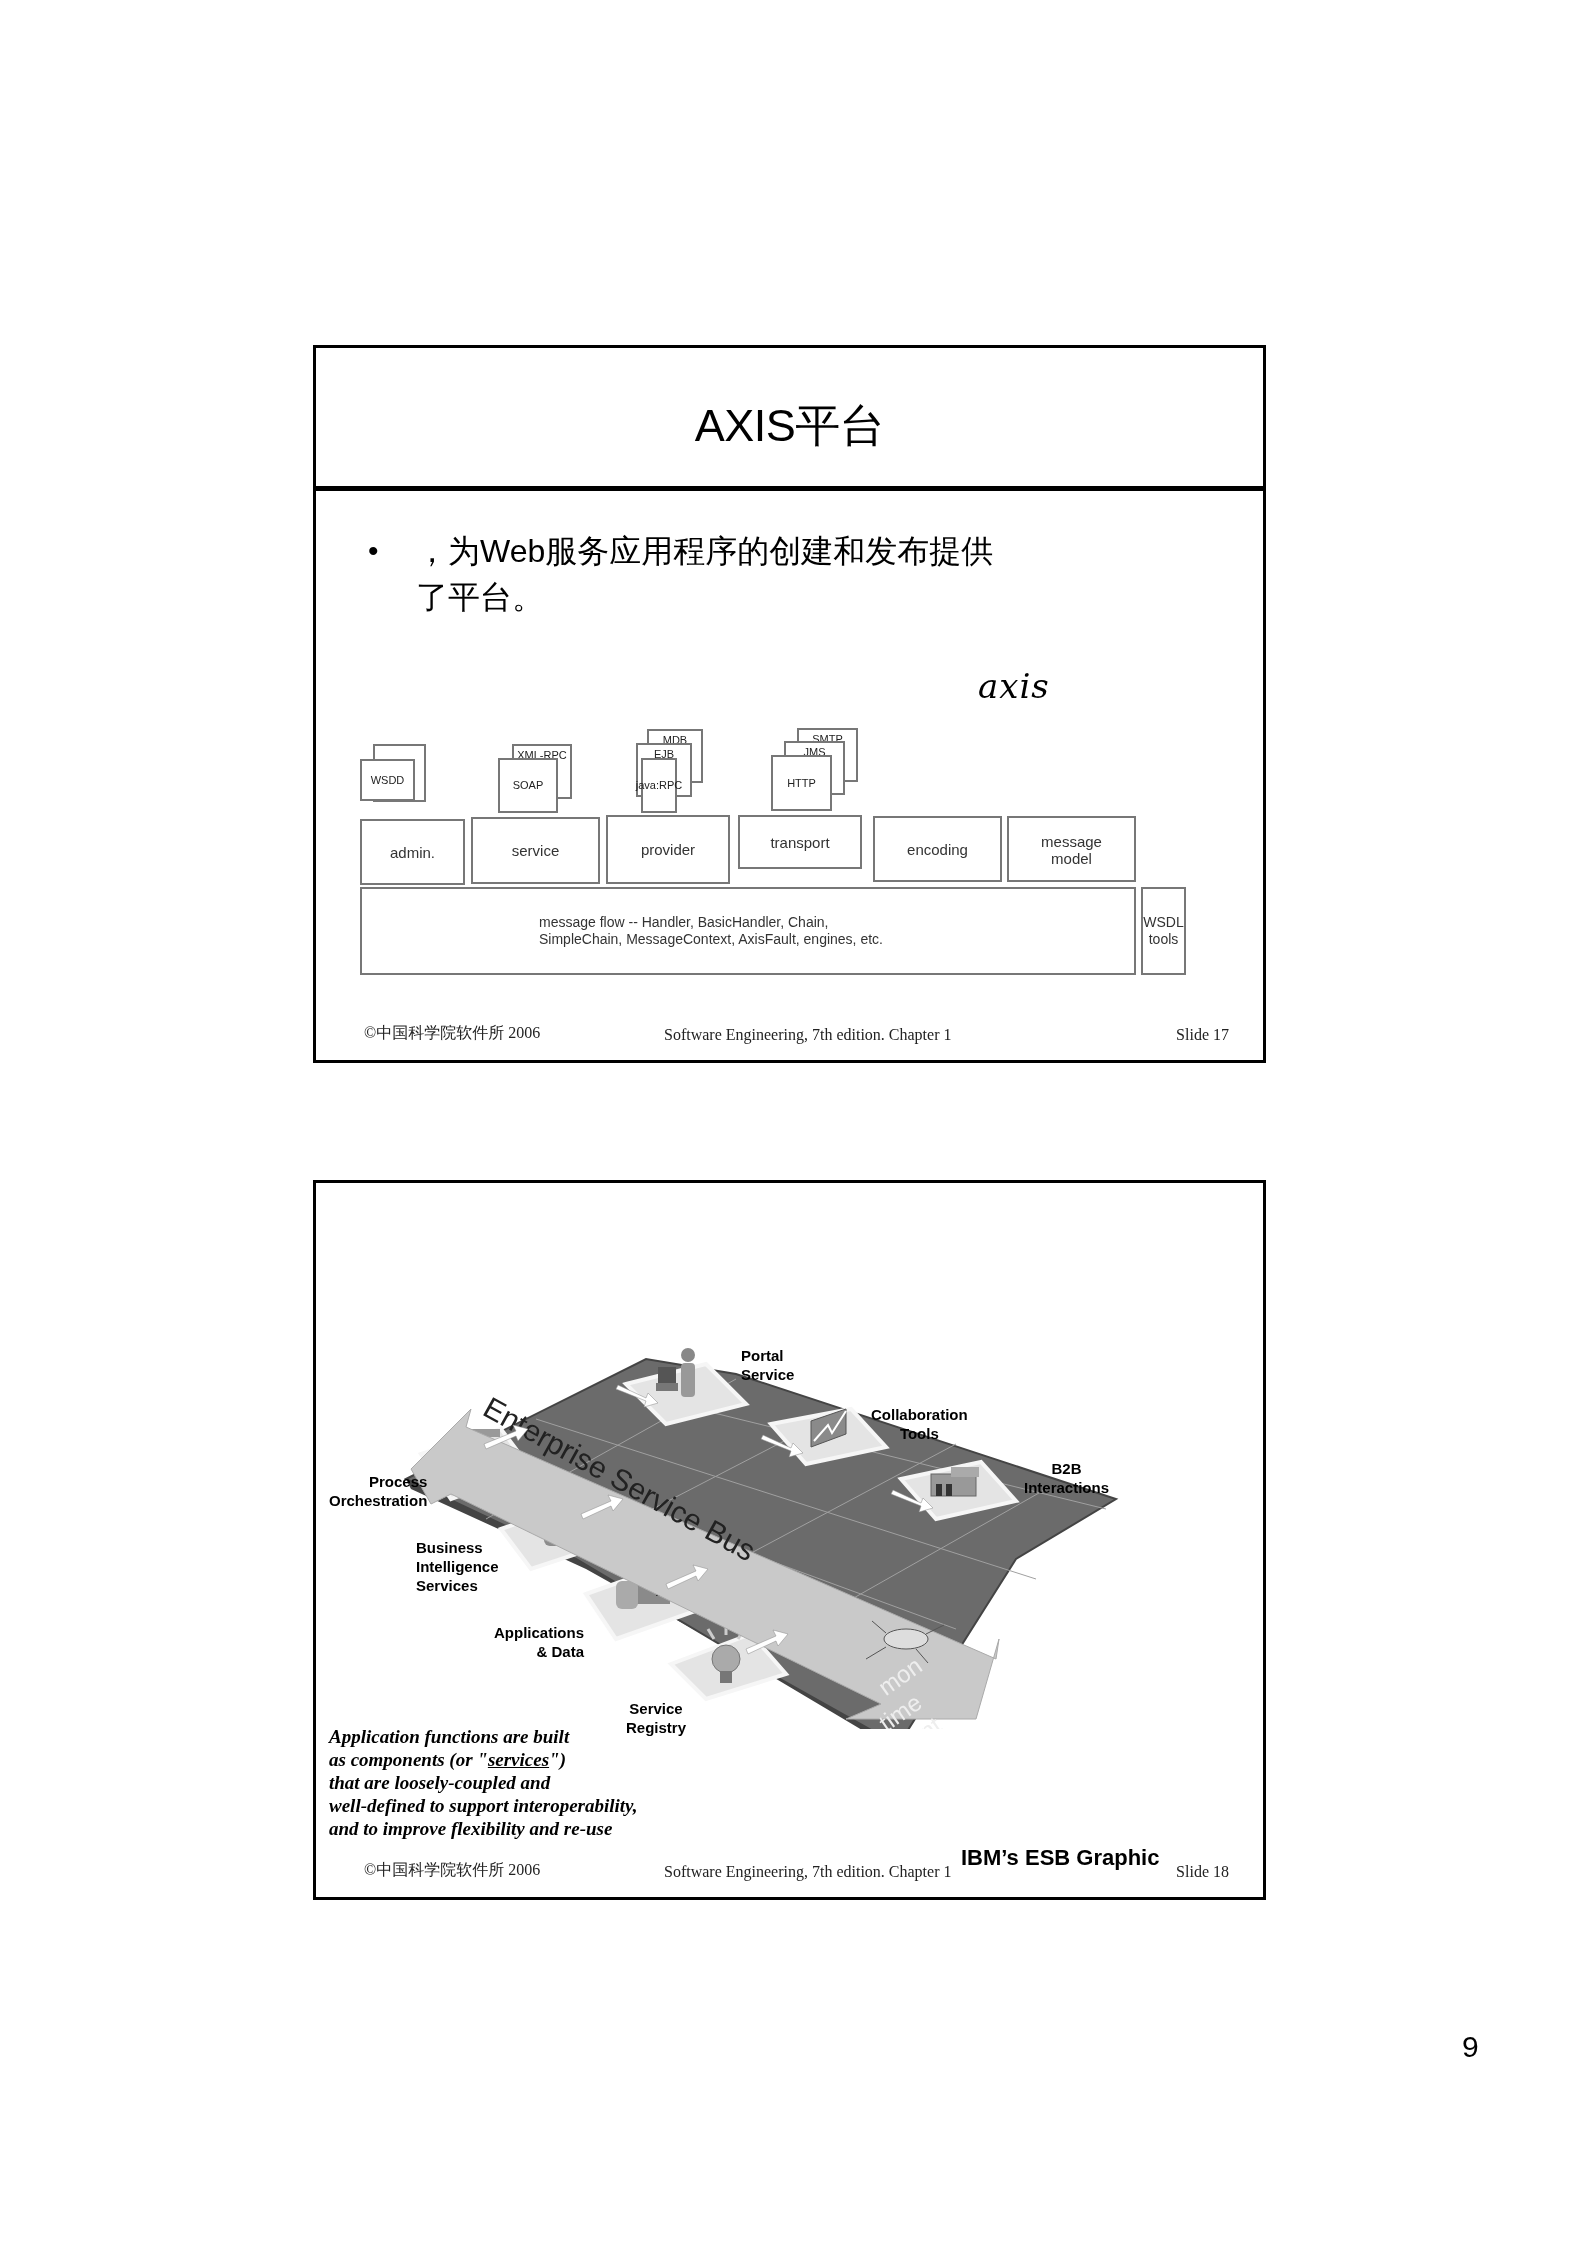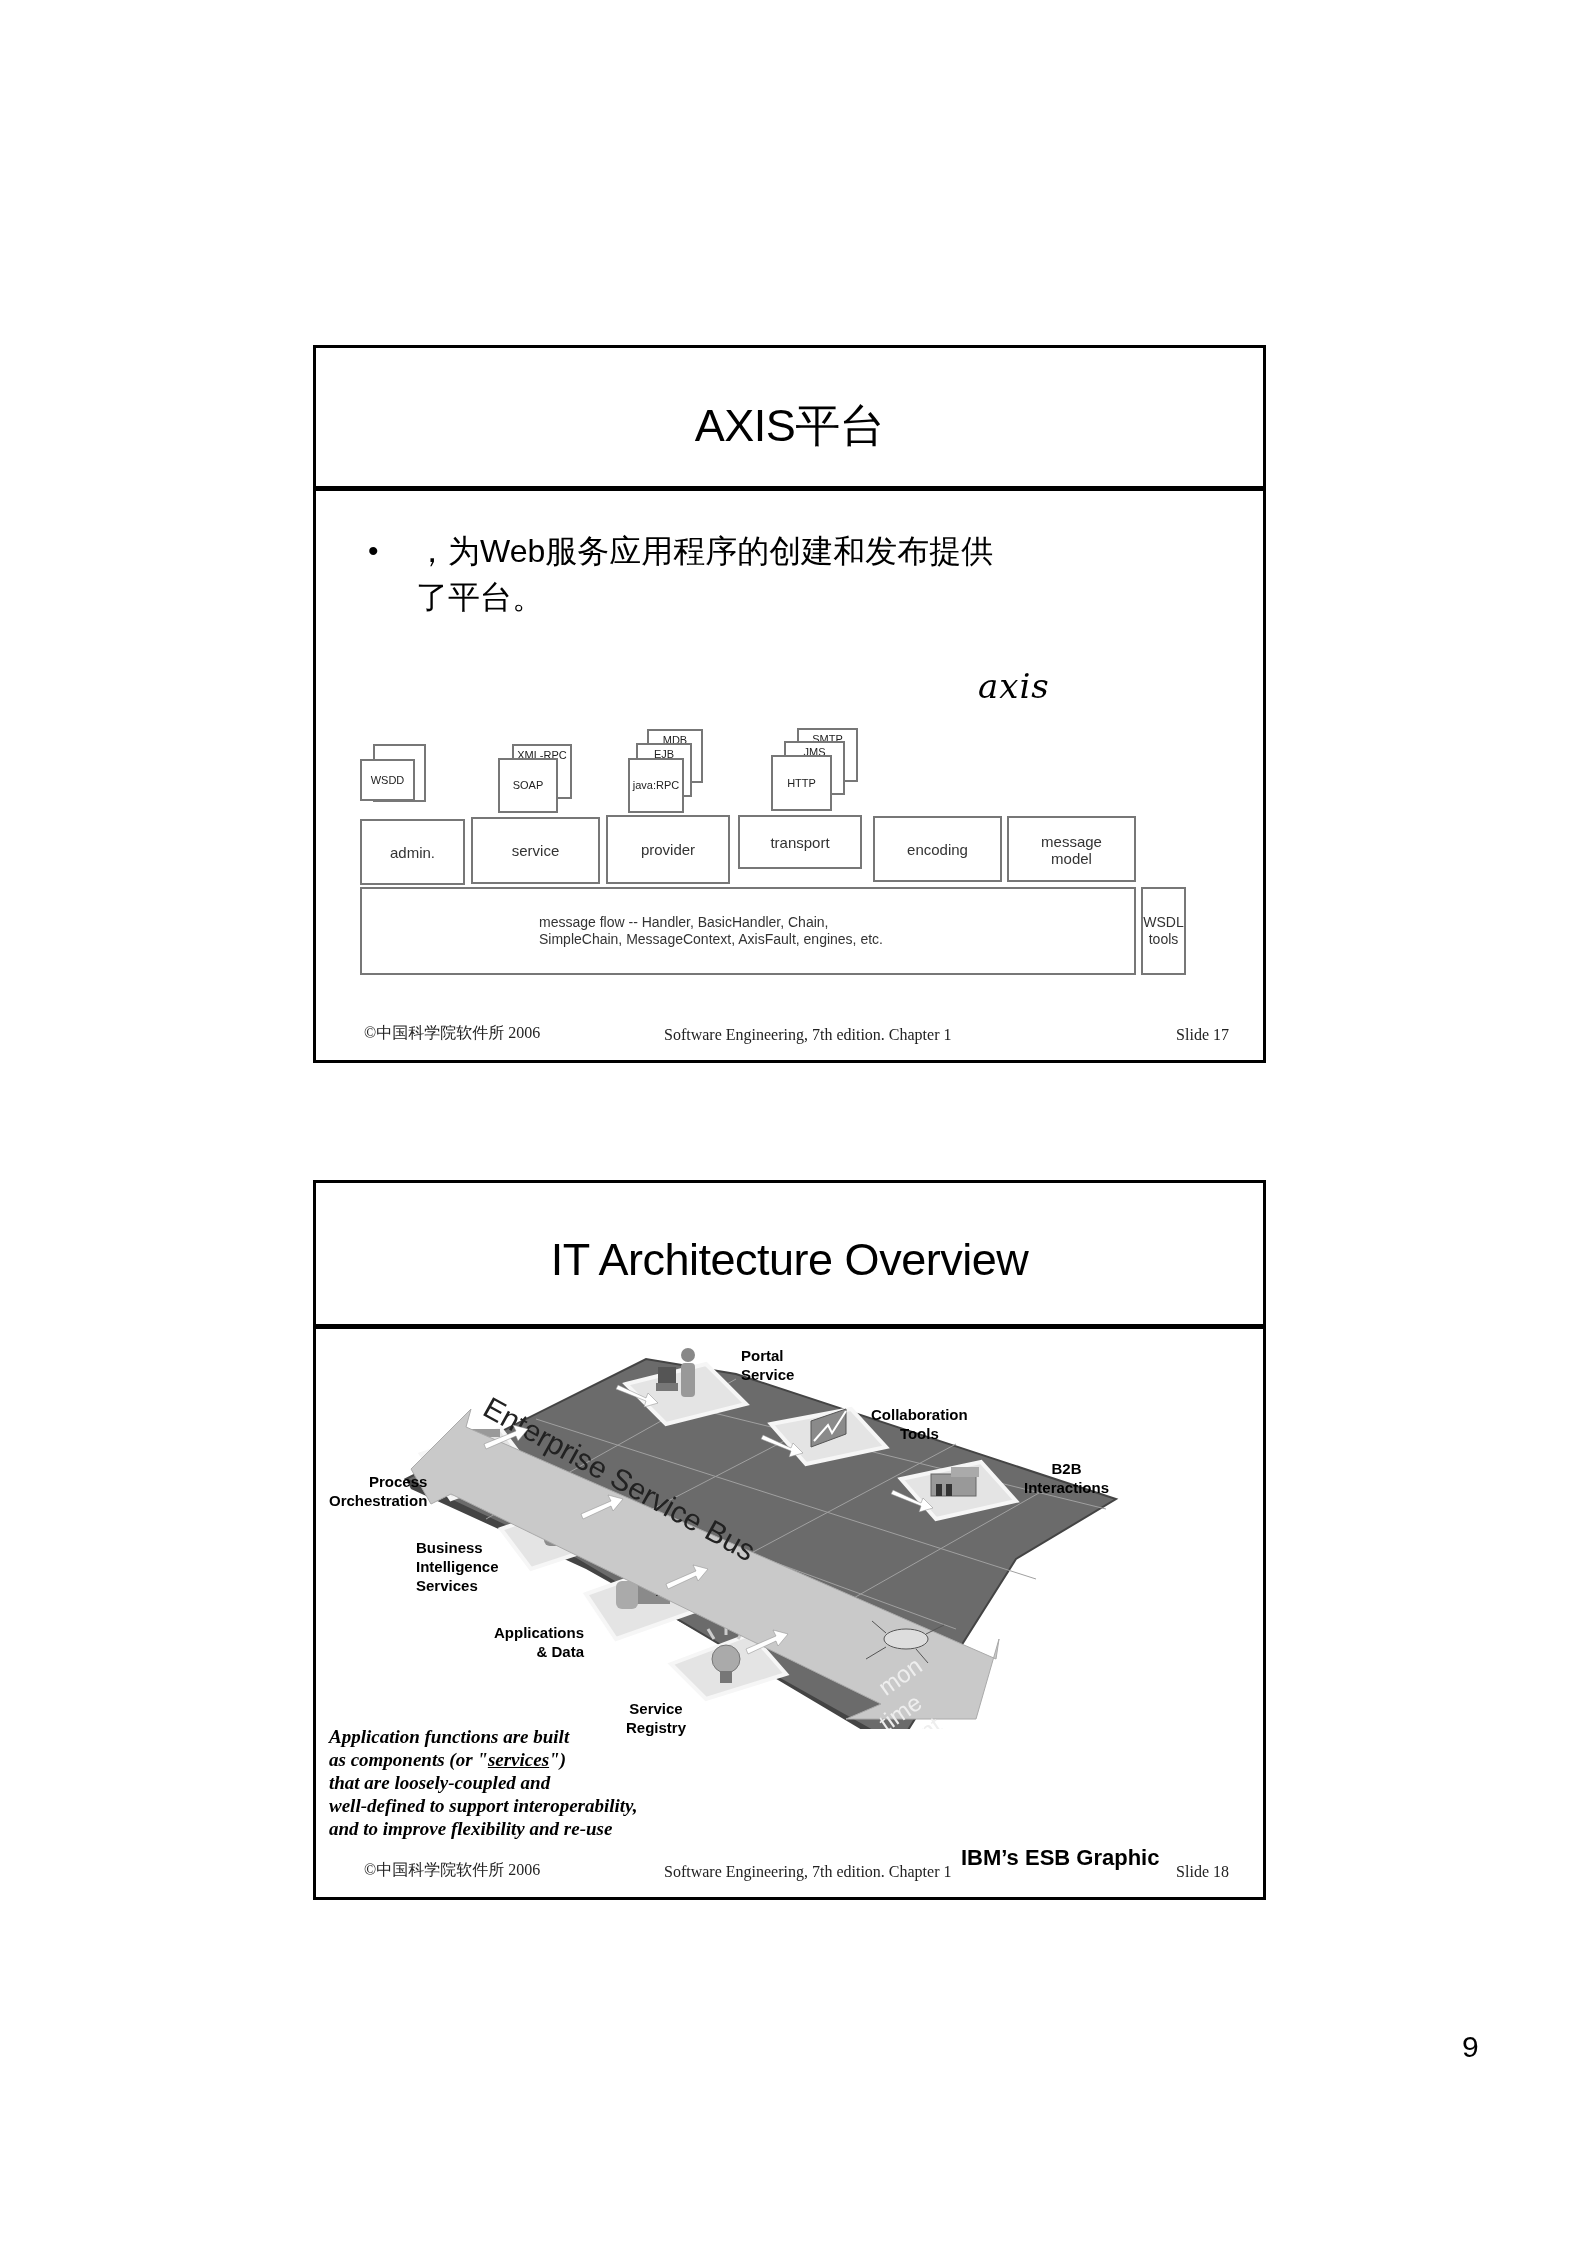--- a/index.html
+++ b/index.html
@@ -50,21 +50,21 @@
   <div>
 
     <div class="box" style="left:57px; top:396px; width:53px; height:58px;"></div>
     <div class="box tag" style="left:44px; top:411px; width:55px; height:42px;">WSDD</div>
 
     <div class="box tag tagtop" style="left:196px; top:396px; width:60px; height:55px;">XML-RPC</div>
     <div class="box tag" style="left:182px; top:410px; width:60px; height:55px;">SOAP</div>
 
     <div class="box tag tagtop" style="left:331px; top:381px; width:56px; height:54px;">MDB</div>
     <div class="box tag tagtop" style="left:320px; top:395px; width:56px; height:54px;">EJB</div>
-    <div class="box tag" style="left:312px; top:410px; width:56px; height:55px;">java:RPC</div>
+    <div class="box tag" style="left:325px; top:410px; width:36px; height:55px;">java:RPC</div>
 
     <div class="box tag tagtop" style="left:481px; top:380px; width:61px; height:54px;">SMTP</div>
     <div class="box tag tagtop" style="left:468px; top:393px; width:61px; height:54px;">JMS</div>
     <div class="box tag" style="left:455px; top:407px; width:61px; height:56px;">HTTP</div>
 
     <div class="box" style="left:44px; top:471px; width:105px; height:66px;">admin.</div>
     <div class="box" style="left:155px; top:469px; width:129px; height:67px;">service</div>
     <div class="box" style="left:290px; top:467px; width:124px; height:69px;">provider</div>
     <div class="box" style="left:422px; top:467px; width:124px; height:54px;">transport</div>
     <div class="box" style="left:557px; top:468px; width:129px; height:66px;">encoding</div>
@@ -78,23 +78,20 @@
     <div class="box" style="left:825px; top:539px; width:45px; height:88px; white-space:pre-line; font-size:14px;">WSDL
 tools</div>
   </div>
 
   <div class="footer f-left">©中国科学院软件所 2006</div>
   <div class="footer f-mid">Software Engineering, 7th edition. Chapter 1</div>
   <div class="footer f-right">Slide  17</div>
 </div>
 
 <div class="slide" style="top:1180px; height:720px;">
-  <div class="slide-title-area" style="height:141px;">
-    <span class="slide-title" style="margin-top:12px;">IT Architecture Overview</span>
-  </div>
 
   <svg style="position:absolute; left:0; top:146px;" width="947" height="400" viewBox="0 0 947 400">
 
     <polygon points="90,150 330,30 420,45 800,170 700,230 580,420 260,230" fill="#6b6b6b" stroke="#444" stroke-width="2"></polygon>
     <polygon points="90,150 260,230 580,420 600,425 270,240 95,160" fill="#444"></polygon>
 
     <g stroke="#a0a0a0" stroke-width="1" fill="none">
       <line x1="150" y1="120" x2="640" y2="300"></line>
       <line x1="220" y1="90" x2="720" y2="250"></line>
       <line x1="300" y1="60" x2="790" y2="180"></line>

